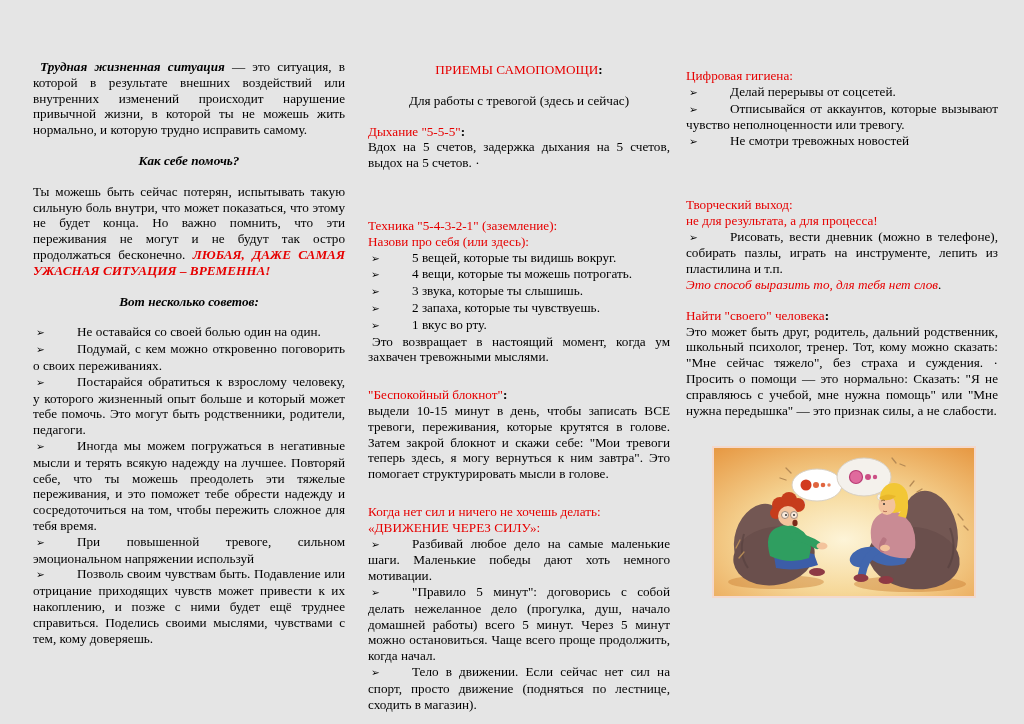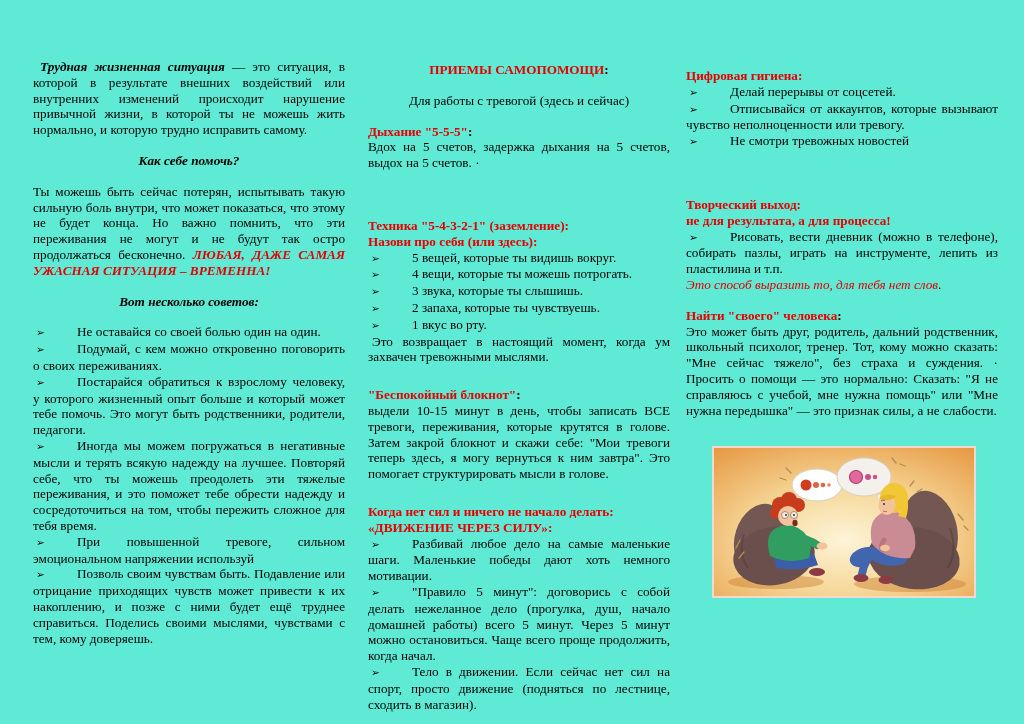--- a/index.html
+++ b/index.html
@@ -1,33 +1,33 @@
 <!DOCTYPE html>
 <html lang="ru"><head>
 <meta charset="utf-8">
 <style>
   html,body{margin:0;padding:0;background:#fff;}
   .page{
-    width:1024px;height:724px;background:#5eead4;overflow:hidden;position:relative;
+    width:1024px;height:724px;background:#e5e5e5;overflow:hidden;position:relative;
     font-family:"Liberation Serif","DejaVu Serif",serif;
     font-size:13.2px;line-height:15.8px;color:#000;
   }
   .cols{display:flex;padding:59px 0 0 33px;box-sizing:border-box;}
   .col{flex:none;}
   .col1{width:312px;margin-right:23px;}
   .col2{width:302px;margin-right:16px;padding-top:3px;}
   .col3{width:312px;padding-top:9px;}
   p{margin:0;}
   .just{text-align:justify;}
   .center{text-align:center;}
   .b{font-weight:bold;}
   .bi{font-weight:bold;font-style:italic;}
   .red{color:#e60000;font-style:italic;}
   .h{font-weight:bold;font-style:italic;}
-  .rh{font-weight:bold;color:#e60000;}
+  .rh{font-weight:normal;color:#e60000;}
   .mt{margin-top:15px;}
   .mt24{margin-top:22px;}
   .mt2{margin-top:47px;}
   .indent{text-indent:7px;}
   .indent-sm{text-indent:4px;}
   .bullet{text-align:justify;}
   .bg{
     display:inline-block;width:44px;padding-left:3px;box-sizing:border-box;
     font-family:"DejaVu Sans",sans-serif;font-size:10.5px;
   }
@@ -81,21 +81,21 @@
         <p class="bullet"><span class="bg">➢</span><span>1 вкус во рту.</span></p>
         <p class="just indent-sm">Это возвращает в настоящий момент, когда ум захвачен тревожными мыслями.</p>
       </div>
 
       <div class="mt24">
         <p><span class="rh">"Беспокойный блокнот"</span><span class="b">:</span></p>
         <p class="just">выдели 10-15 минут в день, чтобы записать ВСЕ тревоги, переживания, которые крутятся в голове. Затем закрой блокнот и скажи себе: "Мои тревоги теперь здесь, я могу вернуться к ним завтра". Это помогает структурировать мысли в голове.</p>
       </div>
 
       <div class="mt24">
-        <p class="rh">Когда нет сил и ничего не начало делать:</p>
+        <p class="rh">Когда нет сил и ничего не хочешь делать:</p>
         <p class="rh">«ДВИЖЕНИЕ ЧЕРЕЗ СИЛУ»:</p>
         <p class="bullet"><span class="bg">➢</span><span>Разбивай любое дело на самые маленькие шаги. Маленькие победы дают хоть немного мотивации.</span></p>
         <p class="bullet"><span class="bg">➢</span><span>"Правило 5 минут": договорись с собой делать нежеланное дело (прогулка, душ, начало домашней работы) всего 5 минут. Через 5 минут можно остановиться. Чаще всего проще продолжить, когда начал.</span></p>
         <p class="bullet"><span class="bg">➢</span><span>Тело в движении. Если сейчас нет сил на спорт, просто движение (подняться по лестнице, сходить в магазин).</span></p>
       </div>
     </div>
 
     <div class="col col3">
       <div>
         <p class="rh">Цифровая гигиена:</p>

